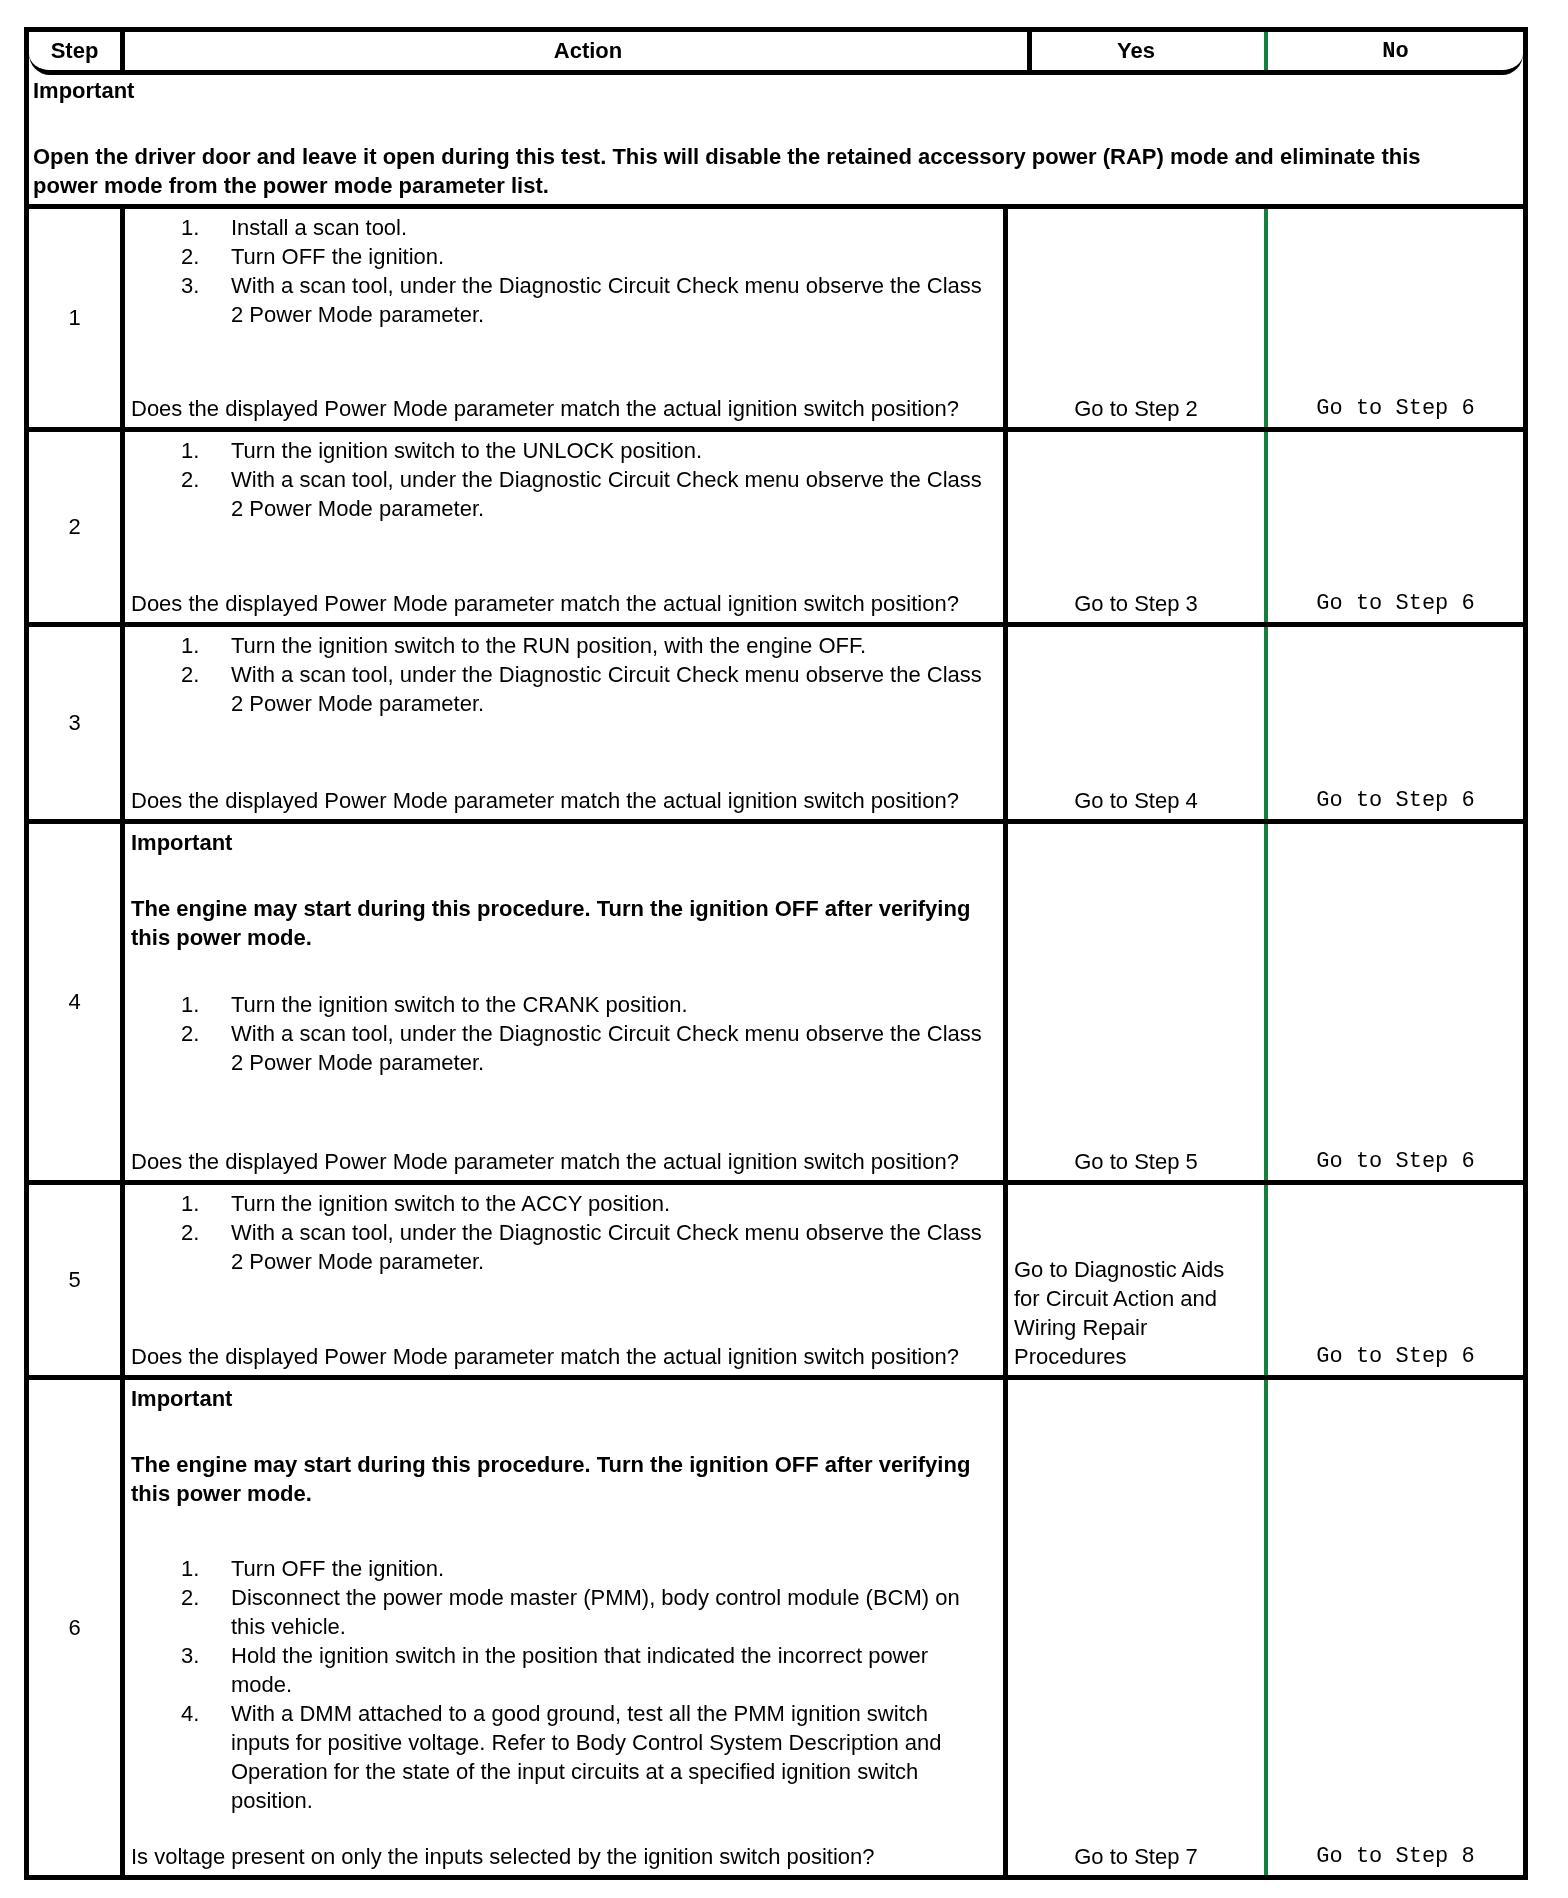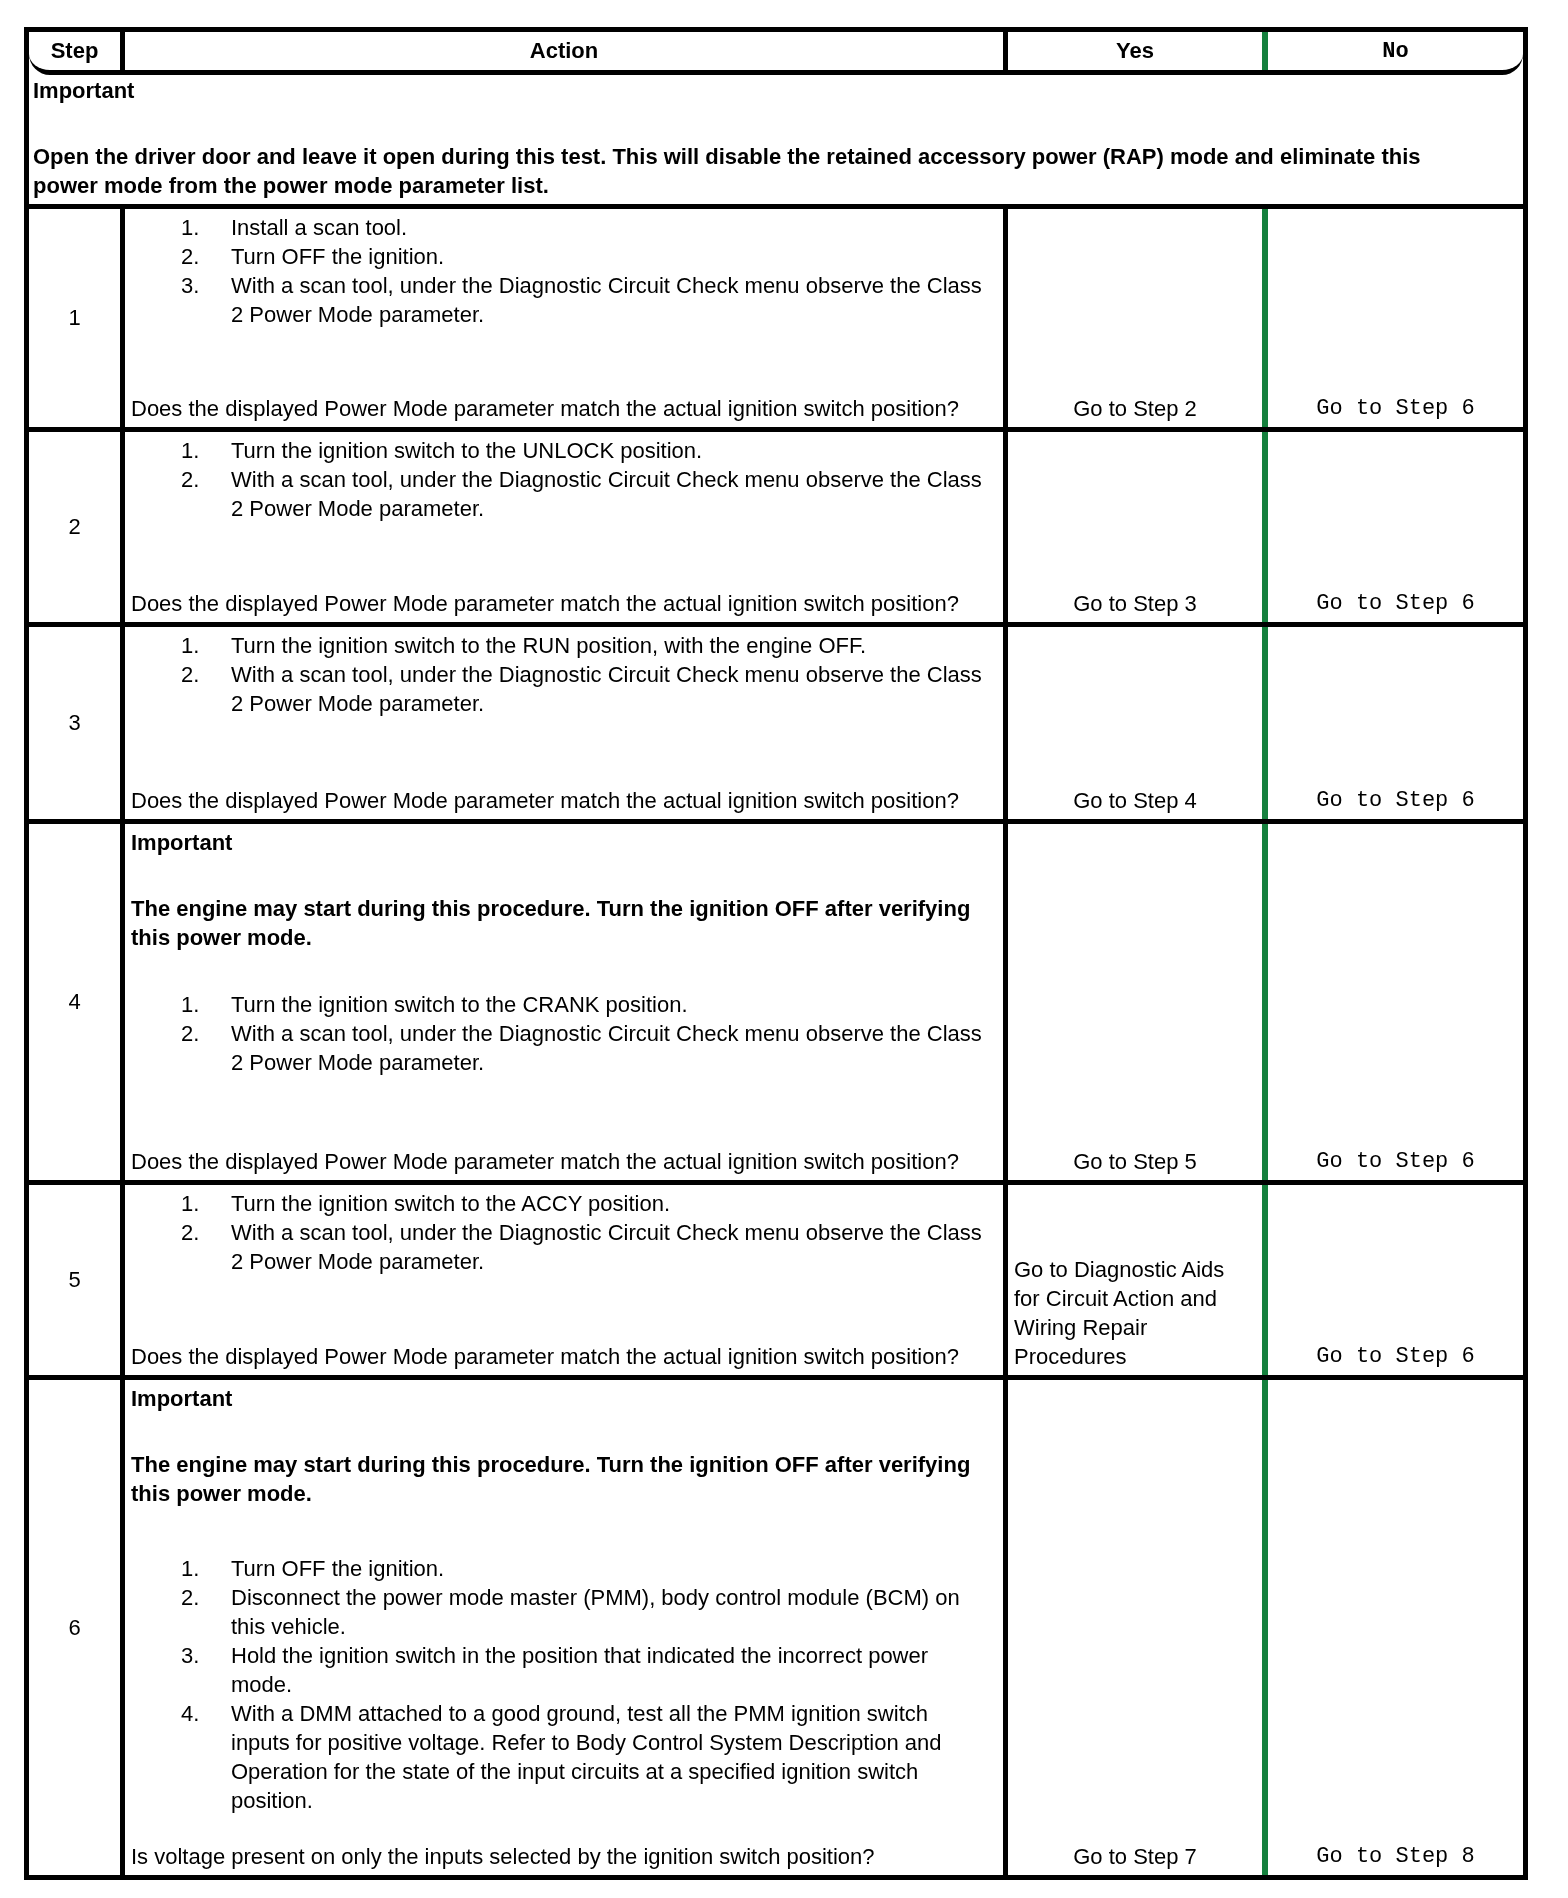--- a/index.html
+++ b/index.html
@@ -5,42 +5,42 @@
   html, body { margin:0; padding:0; background:#ffffff; }
   body { width:1568px; height:1898px; position:relative; overflow:hidden;
          font-family:"Liberation Sans", sans-serif; color:#000; font-size:22px; }
   .tbl { position:absolute; left:24px; top:27px; width:1504px; height:1853px;
          border:5px solid #000; box-sizing:border-box; }
   .row { position:absolute; left:0; right:0; border-bottom:5px solid #000; box-sizing:border-box; }
   .row.last { border-bottom:none; }
   .cell { position:absolute; top:0; bottom:0; box-sizing:border-box; }
   .c-step { left:0; width:96px; border-right:5px solid #000; display:flex; align-items:center; justify-content:center; }
   .c-action { left:96px; width:883px; border-right:5px solid #000; padding:4px 6px 0 6px; }
-  .c-yes { left:979px; width:260px; border-right:6px solid #15803d; }
+  .c-yes { left:979px; width:260px; border-right:4px solid #15803d; }
   .c-no { left:1239px; right:0;font-family:Liberation Mono, monospace; }
   .hdr { font-weight:bold; font-size:22px; display:flex; align-items:center; justify-content:center; }
   .full { left:0; right:0; padding:6px 4px 0 4px; }
   .bold { font-weight:bold; }
   .line { line-height:29px; white-space:nowrap; }
   .gap { height:29px; }
   ol.steps { list-style:none; margin:0; padding:0; }
   ol.steps li { position:relative; padding-left:100px; line-height:29px; }
   ol.steps li .num { position:absolute; left:50px; }
   .bottom-text { position:absolute; bottom:4px; left:0; right:0; text-align:center; line-height:29px; }
   .bottom-left { position:absolute; bottom:4px; left:6px; right:4px; line-height:29px; }
   .q { position:absolute; left:6px; right:6px; bottom:4px; line-height:29px; }
 </style>
 </head>
 <body>
 
 <div class="tbl">
 
   <div class="row" style="top:0; height:43px;border-radius:21px;">
     <div class="cell c-step hdr">Step</div>
-    <div class="cell c-action hdr" style="padding:8px;">Action</div>
+    <div class="cell c-action hdr" style="padding:8px;margin-left:24px;">Action</div>
     <div class="cell c-yes hdr">Yes</div>
     <div class="cell c-no hdr">No</div>
   </div>
 
   <div class="row" style="top:38px; height:139px;">
     <div class="cell full">
       <div class="line bold">Important</div>
       <div class="gap"></div>
       <div class="bold" style="line-height:29px; padding-top:8px; width:1440px;">Open the driver door and leave it open during this test. This will disable the retained accessory power (RAP) mode and eliminate this power mode from the power mode parameter list.</div>
     </div>

